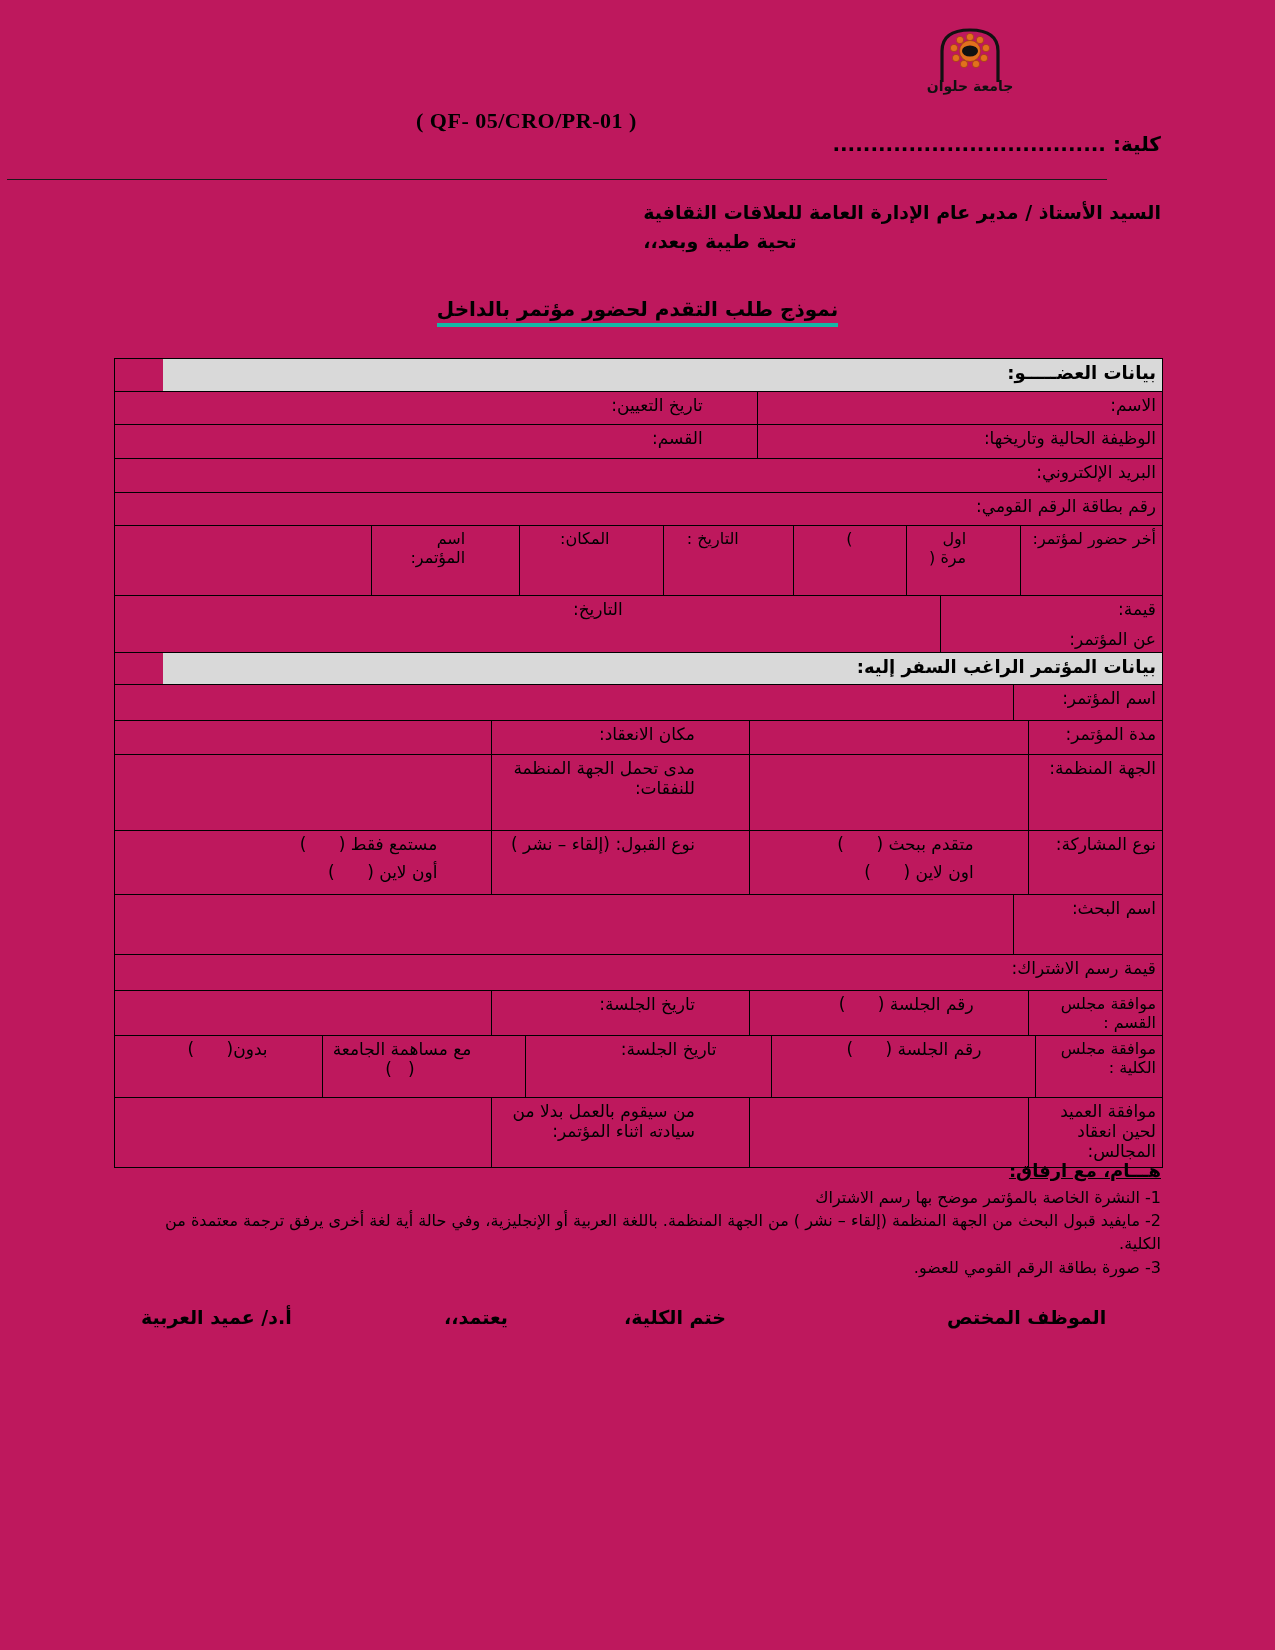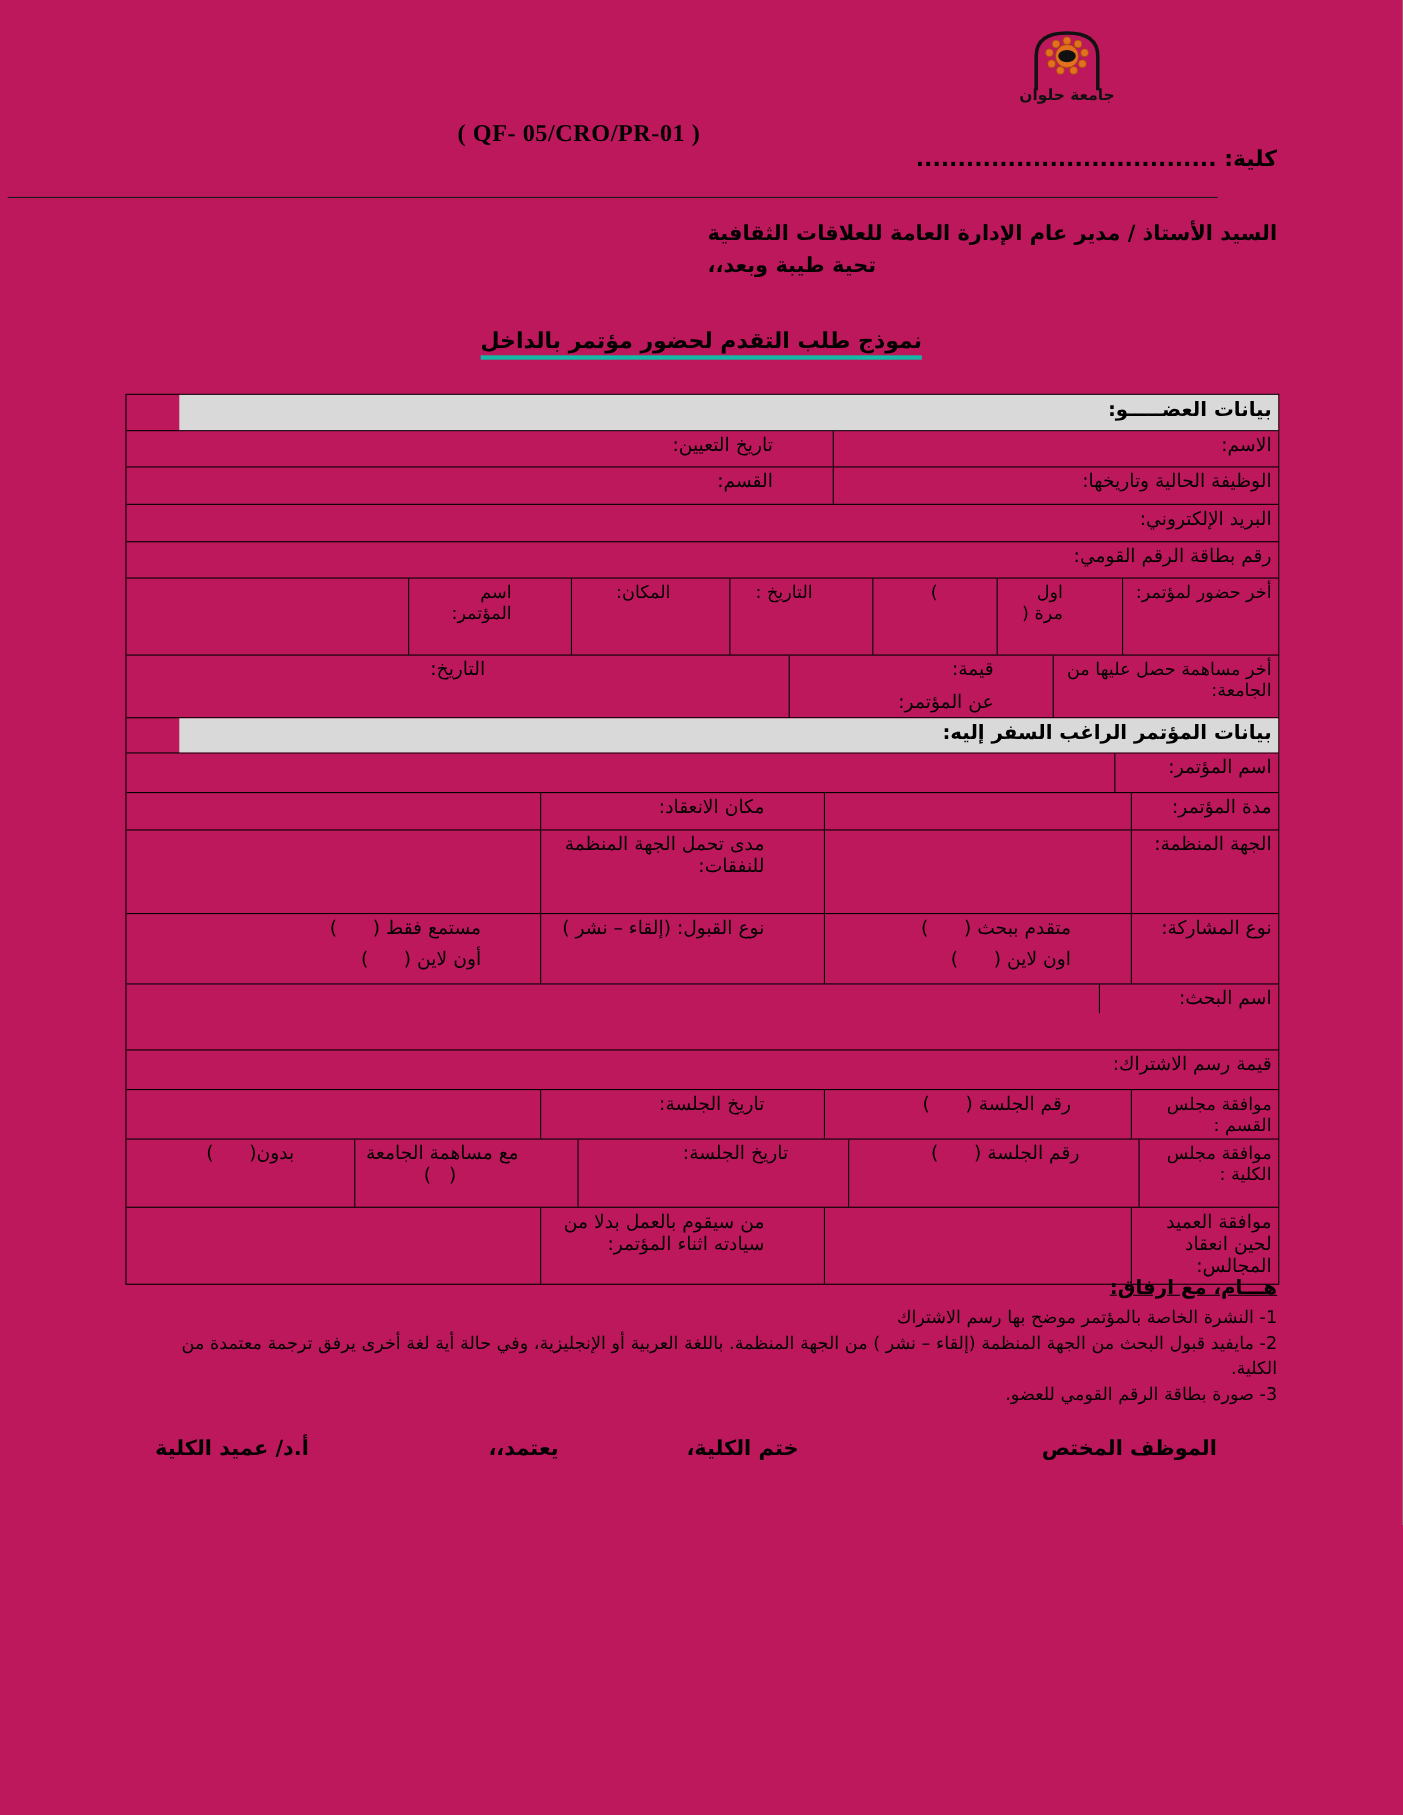--- a/index.html
+++ b/index.html
@@ -40,21 +40,21 @@
   
   .w-full{width:100%;}
   .w42{width:42.6%;}  .w57{width:57.4%;}
   .cf1{width:20.2%;} .cf2{width:9.0%;} .cf3{width:9.0%;} .cf4{width:11.3%;}
   .cf5{width:13.5%;} .cf6{width:14.0%;} .cf7{width:23.0%;}
   .cm1{width:22.6%;} .cm2{width:21.2%;} .cm3{width:56.2%;}
   .s21{width:15.6%;} .s22{width:27.0%;} .s23{width:24.5%;} .s24{width:32.9%;}
   .s24a{width:19.3%;} .s24b{width:13.6%;}
   
   .h32{min-height:32px;} .h33{min-height:33px;} .h34{min-height:34px;}
-  .h36{min-height:36px;} .h57{min-height:57px;} .h60{min-height:60px;flex-direction:column;}
+  .h36{min-height:36px;} .h57{min-height:57px;} .h60{min-height:60px;}
   .h62{min-height:62px;} .h64{min-height:64px;} .h70{min-height:70px;}
   .h76{min-height:76px;}
   
   .notes{position:absolute;top:1158px;right:114px;width:1028px;text-align:right;font-size:16px;line-height:1.45;}
   .notes-head{font-weight:bold;font-size:18px;text-decoration:underline;margin-bottom:2px;}
   .sig{position:absolute;top:1306px;left:0;width:1275px;height:40px;font-weight:bold;font-size:19px;}
   .sig span{position:absolute;top:0;white-space:nowrap;}
   .sig-employee{left:947px;} .sig-stamp{left:624px;} .sig-approve{left:444px;} .sig-dean{left:141px;}
 </style>
 </head>
@@ -125,24 +125,20 @@
       <div class="cell cf1">أخر حضور لمؤتمر:</div>
       <div class="cell cf2">اول مرة (</div>
       <div class="cell cf3">)</div>
       <div class="cell cf4">التاريخ :</div>
       <div class="cell cf5">المكان:</div>
       <div class="cell cf6">اسم المؤتمر:</div>
       <div class="cell cf7"></div>
     </div>
 
     <div class="trow h57">
-      <div class="cell cm1 small">
-        <div>أخر مساهمة حصل عليها من</div>
-        <div>الجامعة:</div>
-      </div>
       <div class="cell cm2">
         <div class="colgap">
           <div>قيمة:</div>
           <div>عن المؤتمر:</div>
         </div>
       </div>
       <div class="cell cm3 t-center">التاريخ:</div>
     </div>
 
     <div class="trow h32">
@@ -224,16 +220,16 @@
     <div class="notes-head">هـــام، مع ارفاق:</div>
     <div>1- النشرة الخاصة بالمؤتمر موضح بها رسم الاشتراك</div>
     <div>2- مايفيد قبول البحث من الجهة المنظمة (إلقاء – نشر ) من الجهة المنظمة. باللغة العربية أو الإنجليزية، وفي حالة أية لغة أخرى يرفق ترجمة معتمدة من الكلية.</div>
     <div>3- صورة بطاقة الرقم القومي للعضو.</div>
   </div>
 
   <div class="sig">
     <span class="sig-employee">الموظف المختص</span>
     <span class="sig-stamp">ختم الكلية،</span>
     <span class="sig-approve">يعتمد،،</span>
-    <span class="sig-dean">أ.د/ عميد الكلية</span>
+    <span class="sig-dean">أ.د/ عميد العربية</span>
   </div>
 
 </div>
 
 </body></html>

